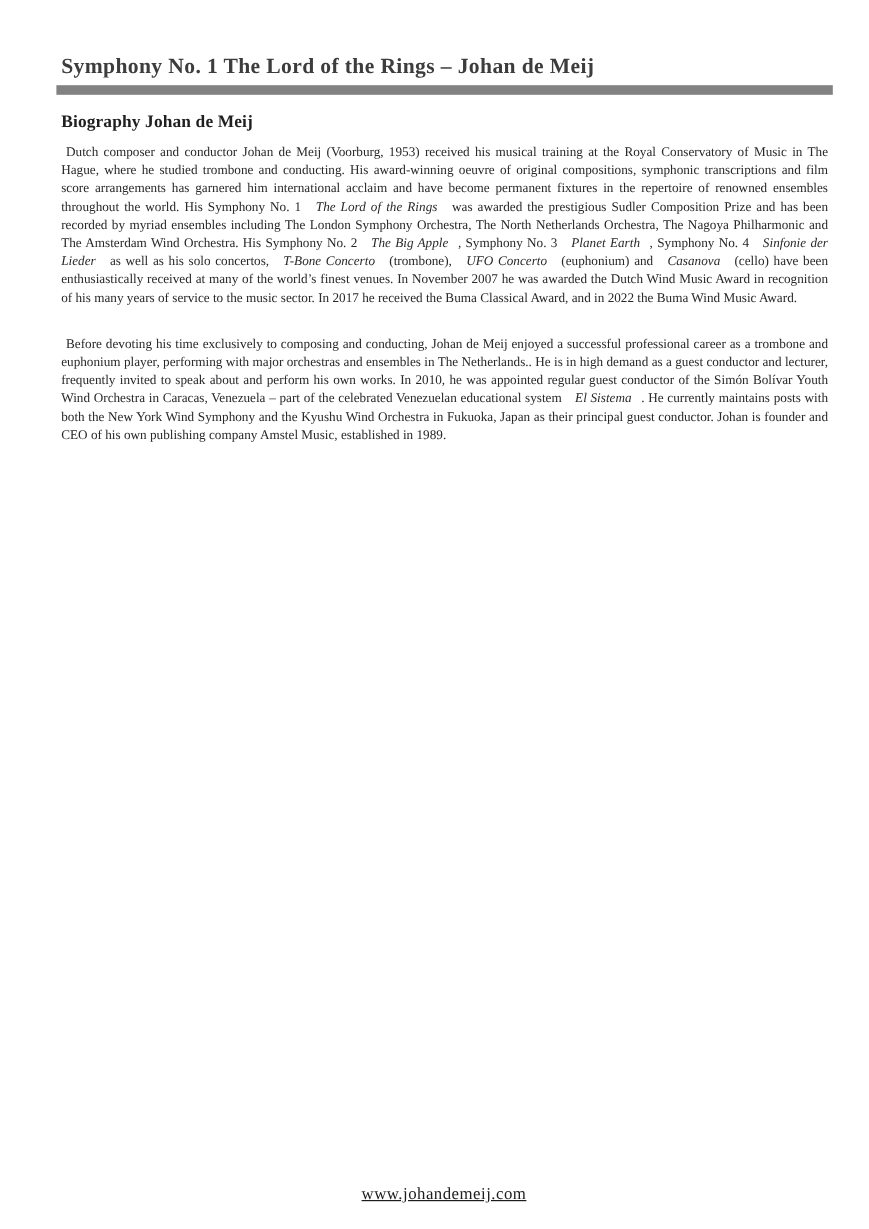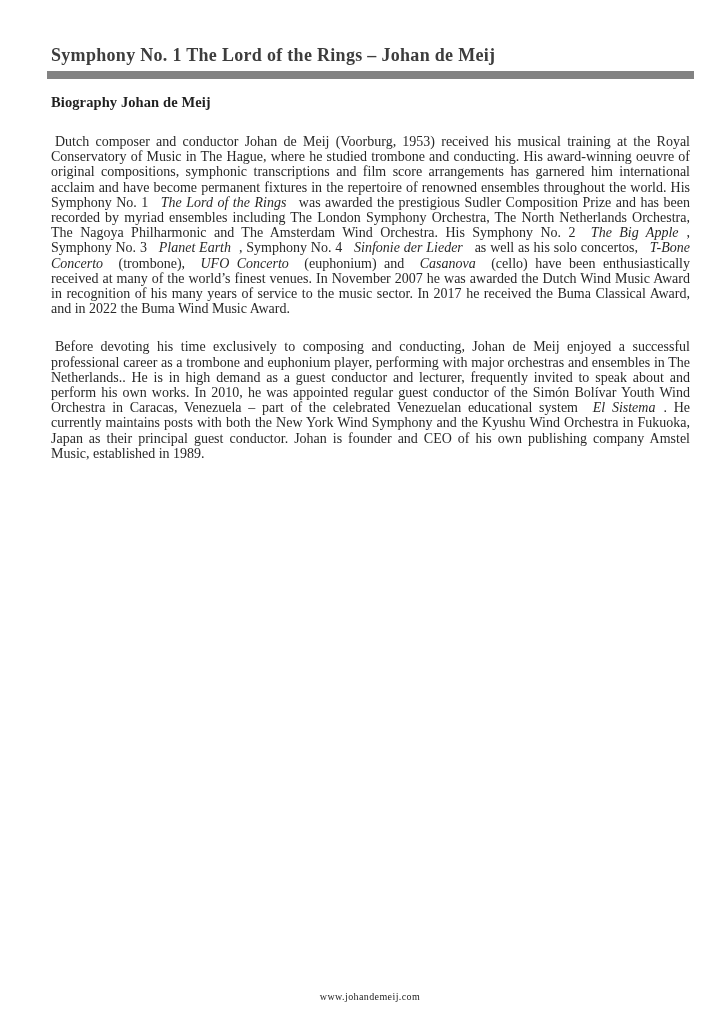--- a/index.html
+++ b/index.html
@@ -43,43 +43,44 @@
     position: absolute;
     left: 35px;
     right: 34px;
     top: 78px;
     color: var(--c-text);
   }
   .section-heading {
     font-size: 14.5px;
     font-weight: bold;
     color: #1f1f1f;
-    margin-bottom: 15px;
+    margin-bottom: 1px;
     letter-spacing: 0.1px;
   }
   .content p {
-    font-size: 14px;
+    font-size: 11px;
     line-height: 15.2px;
     text-align: justify;
     margin-bottom: 15px;
     color: var(--c-text);
   }
   .content p em {
     font-style: italic;
   }
   .doc-footer {
     position: absolute;
     left: 0;
     right: 0;
     top: 974px;
     text-align: center;
   }
   .site-link {
-    font-size: 10px;
+    font-size: 14px;
     color: var(--c-link);
+    text-decoration: underline;
     letter-spacing: 0.4px;
     cursor: pointer;
   }
 </style>
 </head>
 <body>
 
 <div class="page">
 
   <div class="doc-header">

